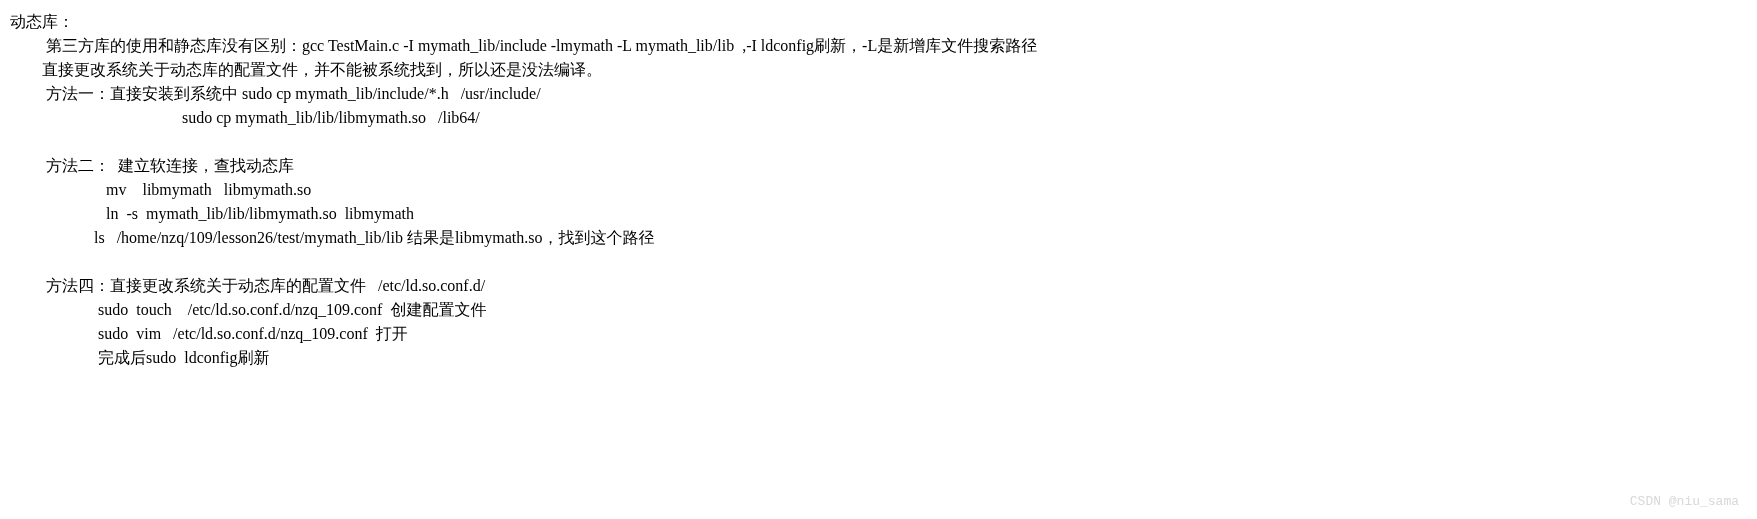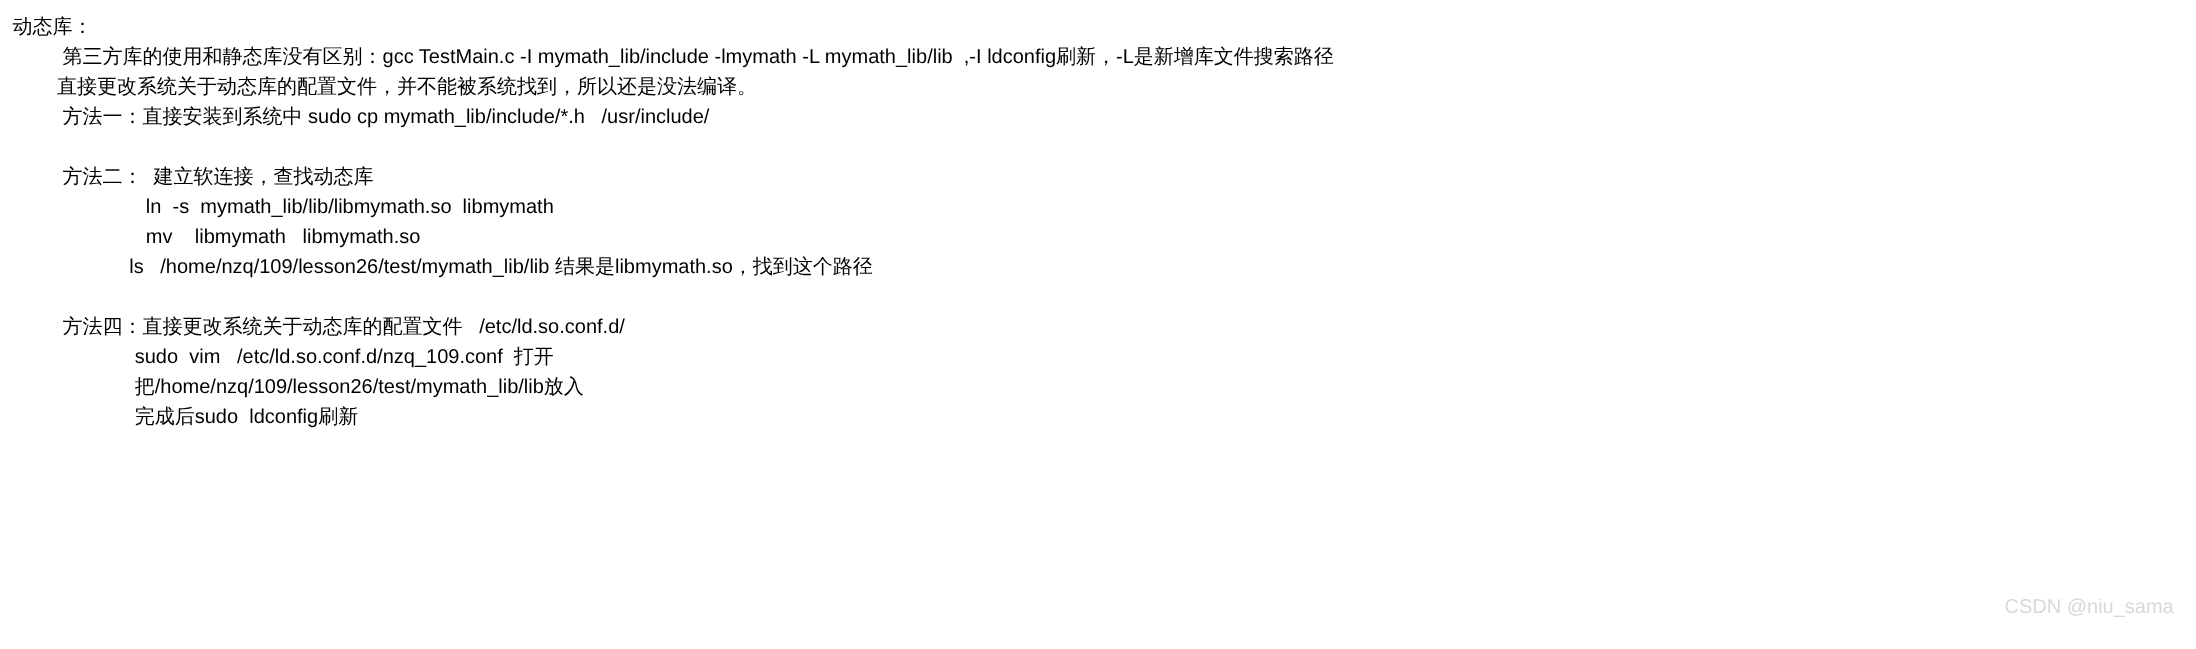--- a/index.html
+++ b/index.html
@@ -13,44 +13,45 @@
       line-height: 1.5;
       color: #000;
       background: #fff;
       padding: 10px;
       width: 1757px;
       height: 519px;
       position: relative;
     }
     .line {
       white-space: pre;
-      font-family: Liberation Sans, sans-serif;
+      font-family: Liberation Serif, serif;
     }
     .watermark {
       position: absolute;
-      bottom: 21px;
+      bottom: 8px;
       right: 18px;
-      font-size: 16px;
+      font-size: 13px;
       color: #d8d8d8;
-      font-family: Liberation Sans, sans-serif;
+      font-family: Liberation Mono, monospace;
     }
   </style>
 </head>
 <body>
 
 <div class="content">
   <div class="line">动态库：</div>
   <div class="line">         第三方库的使用和静态库没有区别：gcc TestMain.c -I mymath_lib/include -lmymath -L mymath_lib/lib  ,-I ldconfig刷新，-L是新增库文件搜索路径</div>
   <div class="line">        直接更改系统关于动态库的配置文件，并不能被系统找到，所以还是没法编译。</div>
   <div class="line">         方法一：直接安装到系统中 sudo cp mymath_lib/include/*.h   /usr/include/</div>
+  <div class="line">                                           sudo cp mymath_lib/lib/libmymath.so   /lib64/</div>
   <div class="line"> </div>
   <div class="line">         方法二：  建立软连接，查找动态库</div>
+  <div class="line">                        mv    libmymath   libmymath.so</div>
   <div class="line">                        ln  -s  mymath_lib/lib/libmymath.so  libmymath</div>
-  <div class="line">                        mv    libmymath   libmymath.so</div>
   <div class="line">                     ls   /home/nzq/109/lesson26/test/mymath_lib/lib 结果是libmymath.so，找到这个路径</div>
   <div class="line"> </div>
   <div class="line">         方法四：直接更改系统关于动态库的配置文件   /etc/ld.so.conf.d/</div>
+  <div class="line">                      sudo  touch    /etc/ld.so.conf.d/nzq_109.conf  创建配置文件</div>
   <div class="line">                      sudo  vim   /etc/ld.so.conf.d/nzq_109.conf  打开</div>
-  <div class="line">                      把/home/nzq/109/lesson26/test/mymath_lib/lib放入</div>
   <div class="line">                      完成后sudo  ldconfig刷新</div>
 </div>
 
 <div class="watermark">CSDN @niu_sama</div>
 
 </body></html>

